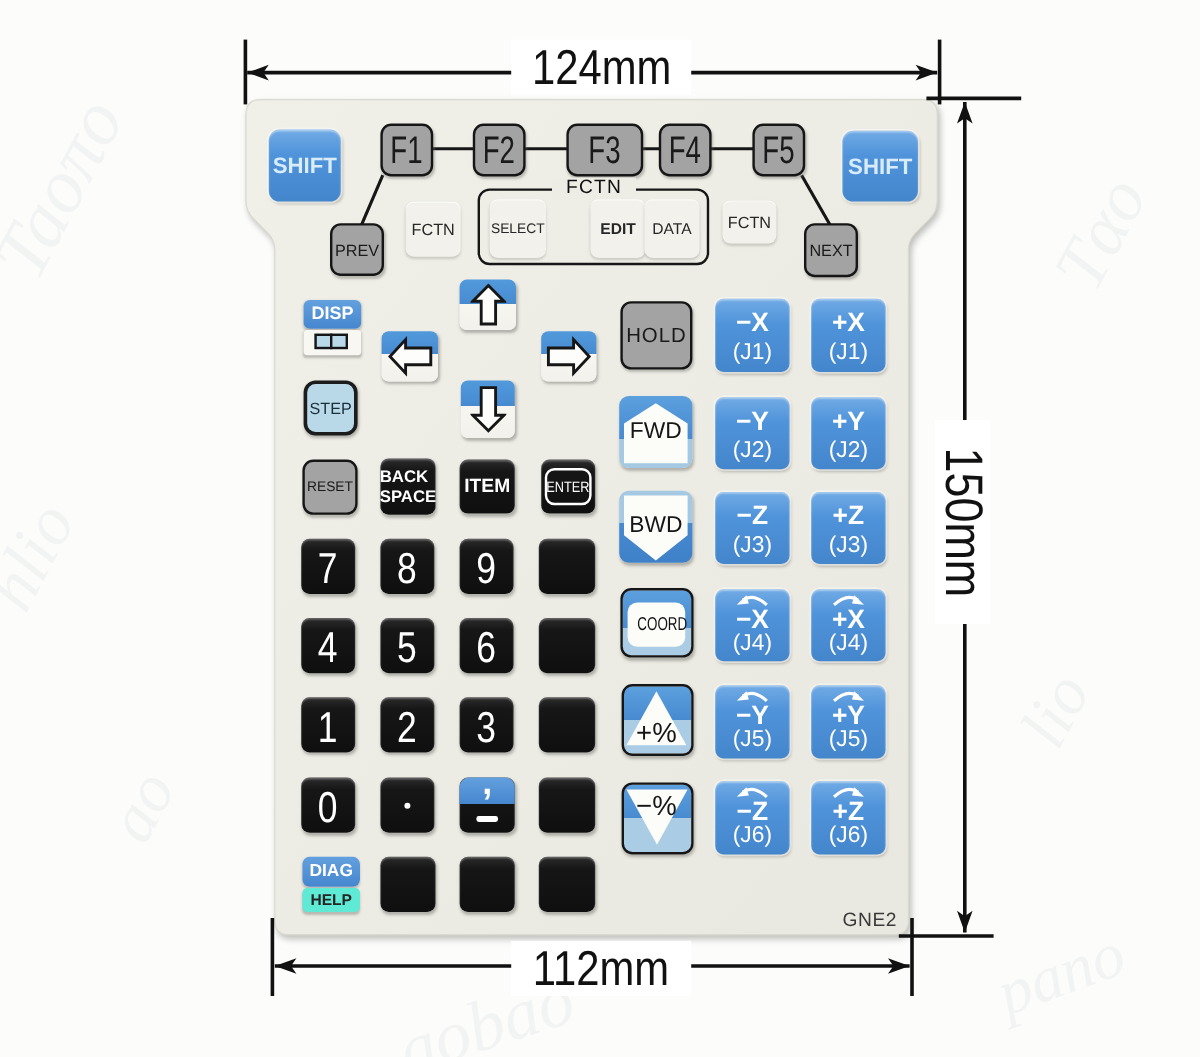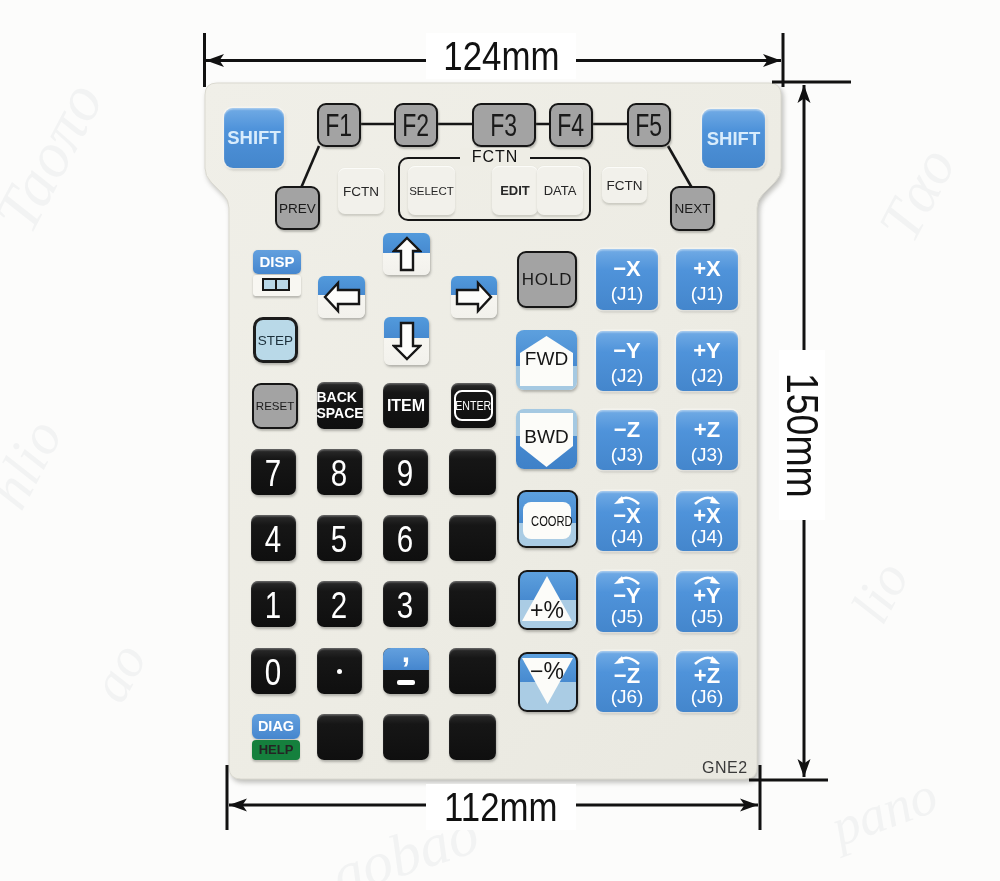--- a/index.html
+++ b/index.html
@@ -230,21 +230,21 @@
   <div class="abs" style="left:0;top:0;width:46px;height:22px;background:linear-gradient(180deg,#63a0de,#4586ce);border-radius:8px 8px 0 0;overflow:hidden;"><svg width="46" height="22">
         <text x="23" y="14" font-size="30" font-weight="bold" fill="#fff" text-anchor="middle" font-family="Liberation Sans, sans-serif">,</text>
       </svg></div>
   <div class="abs" style="left:14px;top:32px;width:18px;height:5px;background:#fff;border-radius:2px;"></div>
 </div>
 
 <div class="key bkey" style="left:449px;top:648px;width:47px;height:46px;"></div>
 
 <div class="abs" style="left:252px;top:714px;width:48px;height:46px;">
   <div class="abs" style="left:0;top:0;width:48px;height:25px;background:linear-gradient(180deg,#63a0de,#4586ce);border-radius:6px;color:#fff;font-weight:bold;font-size:14.5px;text-align:center;line-height:24px;box-shadow:0 1px 2px rgba(105,105,100,.4);">DIAG</div>
-  <div class="abs" style="left:0;top:26px;width:48px;height:20px;background:#15803d;border-radius:4px;color:#242424;font-size:13px;font-weight:bold;text-align:center;line-height:20px;box-shadow:0 2px 2px rgba(105,105,100,.4);">HELP</div>
+  <div class="abs" style="left:0;top:26px;width:48px;height:20px;background:#5eead4;border-radius:4px;color:#242424;font-size:13px;font-weight:bold;text-align:center;line-height:20px;box-shadow:0 2px 2px rgba(105,105,100,.4);">HELP</div>
 </div>
 
 <div class="key bkey" style="left:317px;top:714px;width:46px;height:46px;"></div>
 
 <div class="key bkey" style="left:383px;top:714px;width:46px;height:46px;"></div>
 
 <div class="key bkey" style="left:449px;top:714px;width:47px;height:46px;"></div>
 
 <div class="abs" style="left:516px;top:330px;width:61px;height:60px;border-radius:8px;background:linear-gradient(180deg,#5da0de 0%,#478ad0 60%,#a5c9e2 60%,#a5c9e2 100%);box-shadow:1px 2px 2.5px rgba(105,105,100,.45);overflow:hidden;">
   <svg width="61" height="60" viewBox="0 0 61 60">

